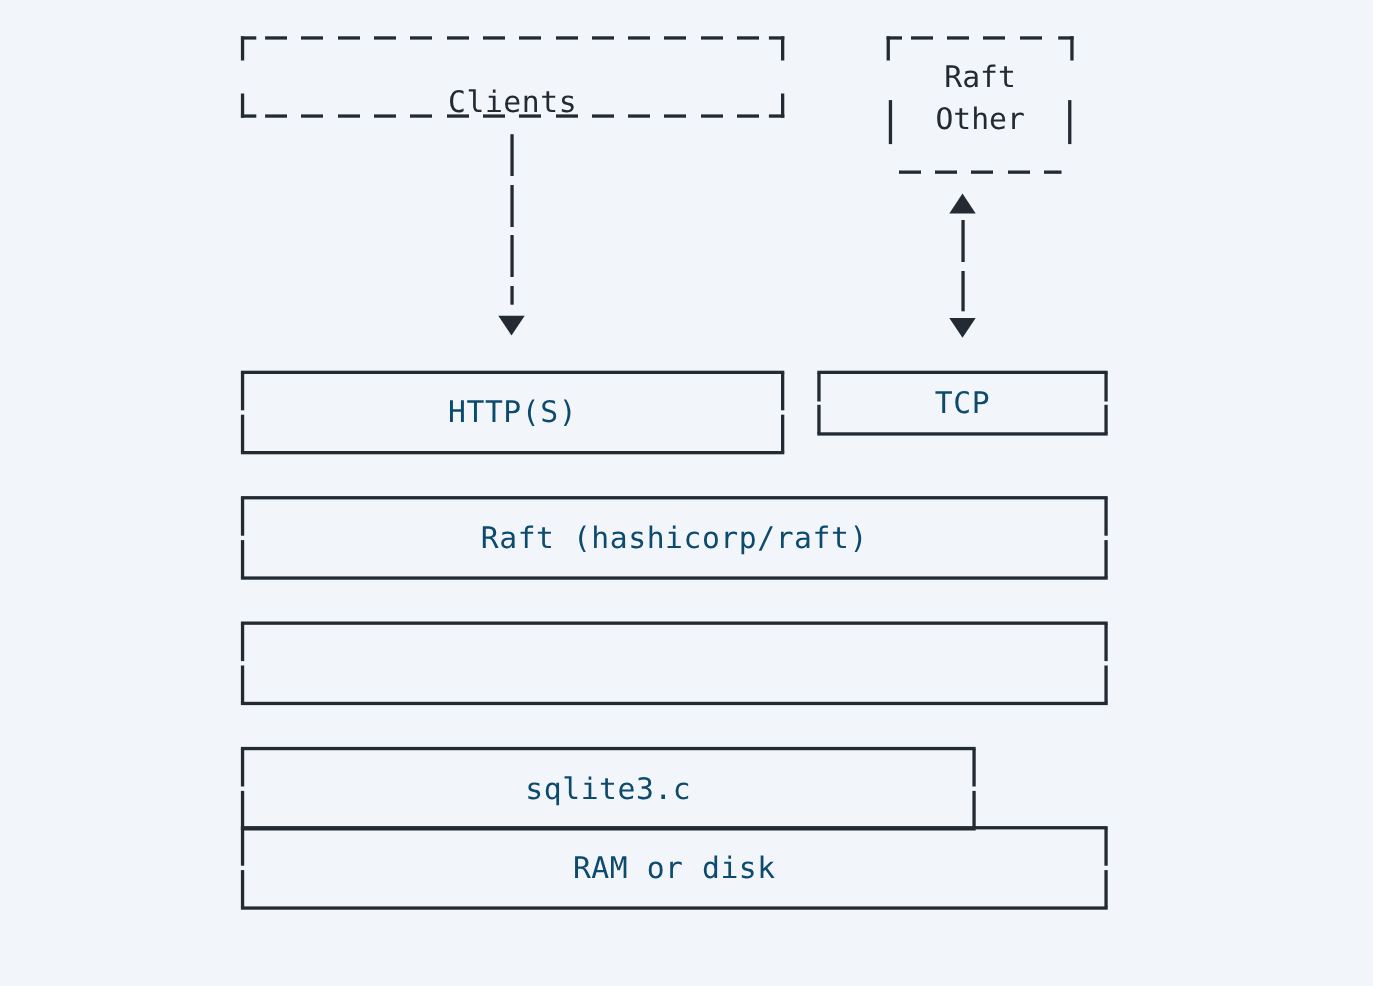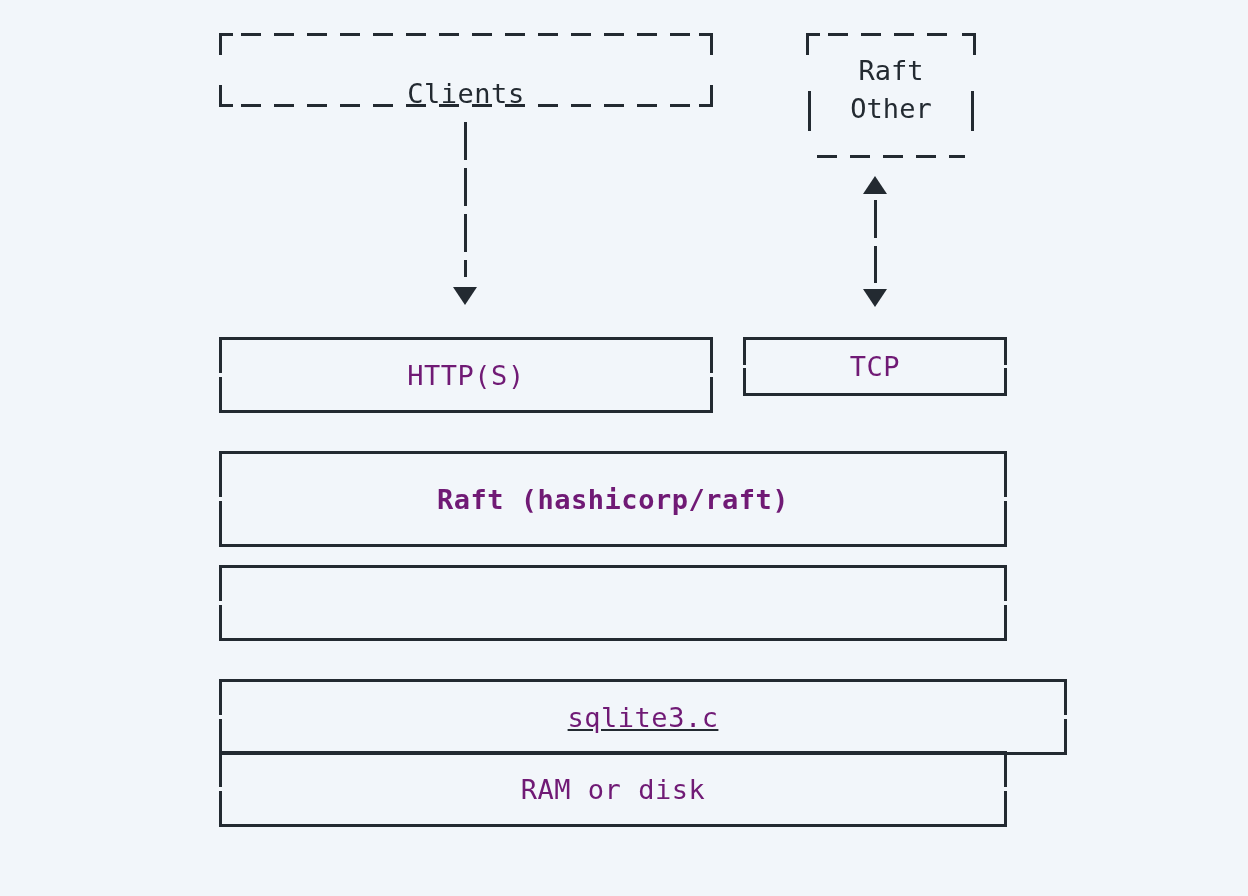--- a/index.html
+++ b/index.html
@@ -44,21 +44,21 @@
   .box .edge-right { right: 0; }
   .box .seg-a { top: 2px; bottom: 52%; }
   .box .seg-b { top: 52%; bottom: 2px; }
 
   .box .box-label {
     position: relative;
     font-size: 27px;
     letter-spacing: 0.5px;
     line-height: 1;
     white-space: pre;
-    color: #701a75;
+    color: #0c4a6e;
     text-align: center;
   }
 
   
   .dashbox {
     position: absolute;
     box-sizing: border-box;
     display: flex;
     align-items: flex-end;
     justify-content: center;
@@ -226,40 +226,40 @@
   <div class="box" style="left:743px; top:337px; width:264px; height:59px;">
     <div class="edge edge-top"></div>
     <div class="edge edge-bottom"></div>
     <div class="edge edge-left  seg-a"></div>
     <div class="edge edge-left  seg-b"></div>
     <div class="edge edge-right seg-a"></div>
     <div class="edge edge-right seg-b"></div>
     <span class="box-label">TCP</span>
   </div>
 
-  <div class="box" style="left:219px; top:451px; width:788px; height:96px;font-weight:bold;">
+  <div class="box" style="left:219px; top:451px; width:788px; height:76px;">
     <div class="edge edge-top"></div>
     <div class="edge edge-bottom"></div>
     <div class="edge edge-left  seg-a"></div>
     <div class="edge edge-left  seg-b"></div>
     <div class="edge edge-right seg-a"></div>
     <div class="edge edge-right seg-b"></div>
     <span class="box-label">Raft (hashicorp/raft)</span>
   </div>
 
   <div class="box" style="left:219px; top:565px; width:788px; height:76px;">
     <div class="edge edge-top"></div>
     <div class="edge edge-bottom"></div>
     <div class="edge edge-left  seg-a"></div>
     <div class="edge edge-left  seg-b"></div>
     <div class="edge edge-right seg-a"></div>
     <div class="edge edge-right seg-b"></div>
   </div>
 
-  <div class="box" style="left:219px; top:679px; width:848px; height:76px;text-decoration:underline;">
+  <div class="box" style="left:219px; top:679px; width:668px; height:76px;">
     <div class="edge edge-top"></div>
     <div class="edge edge-bottom"></div>
     <div class="edge edge-left  seg-a"></div>
     <div class="edge edge-left  seg-b"></div>
     <div class="edge edge-right seg-a"></div>
     <div class="edge edge-right seg-b"></div>
     <span class="box-label">sqlite3.c</span>
   </div>
 
   <div class="box" style="left:219px; top:751px; width:788px; height:76px;">

